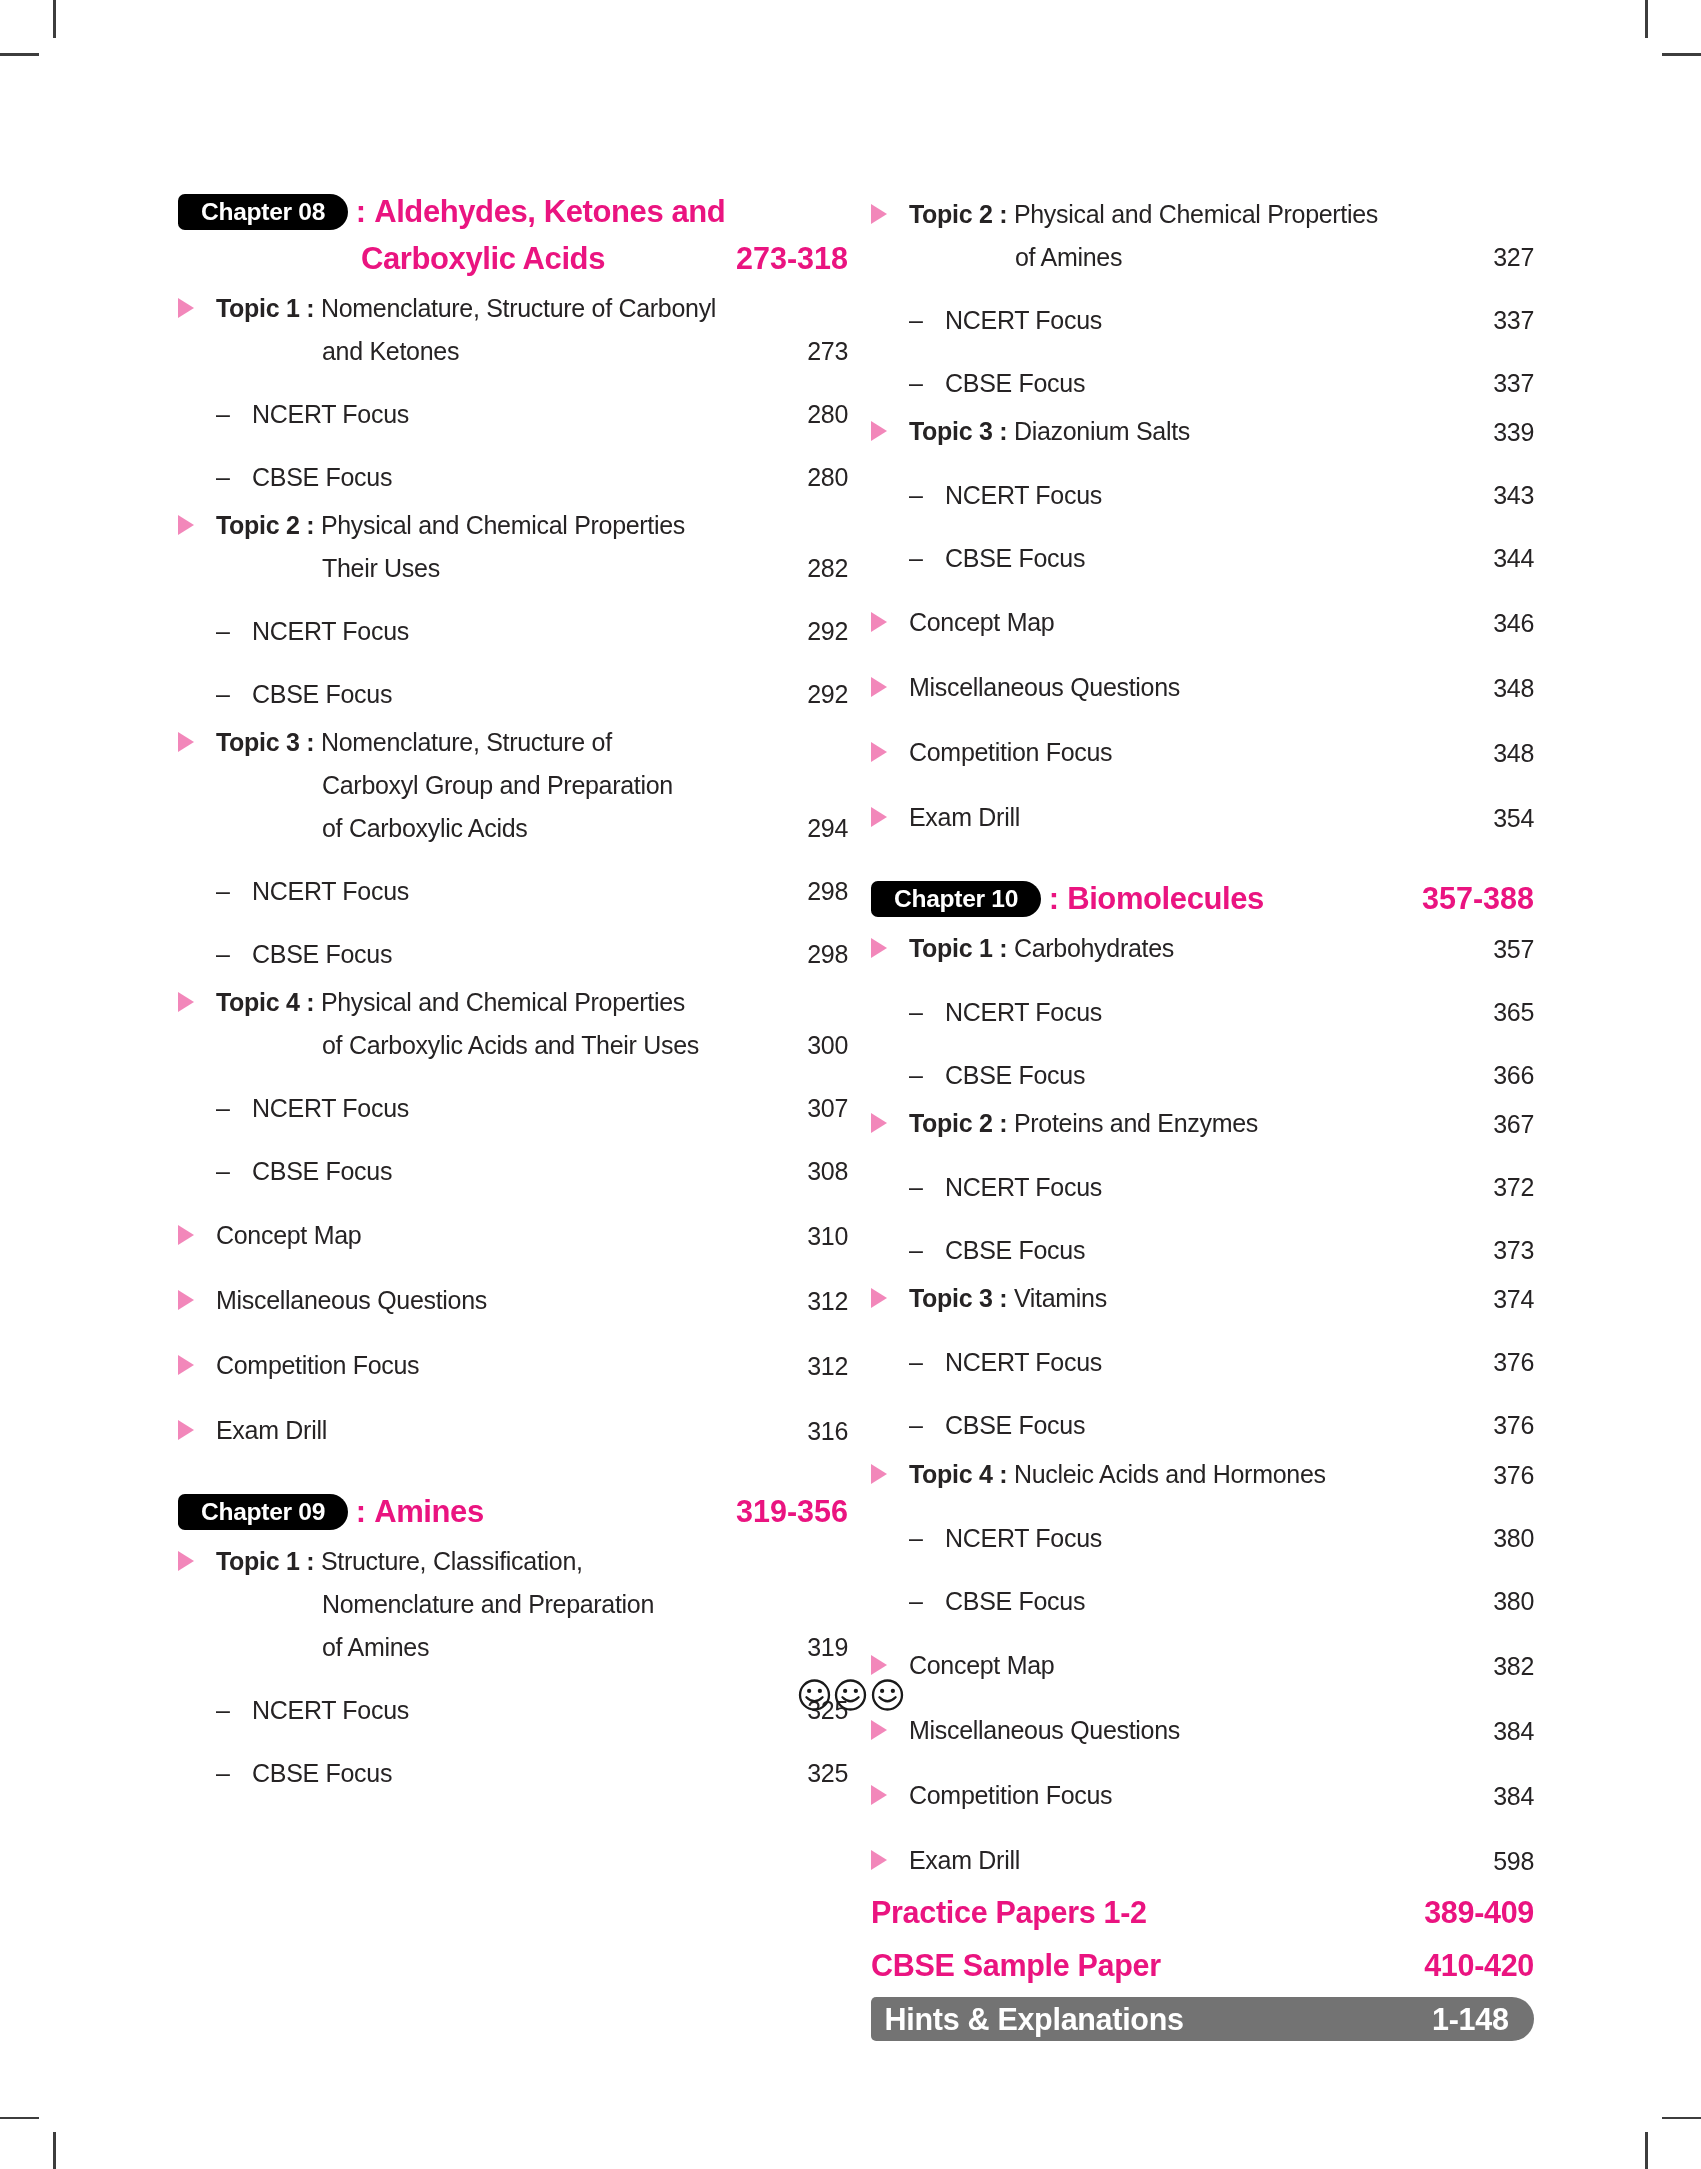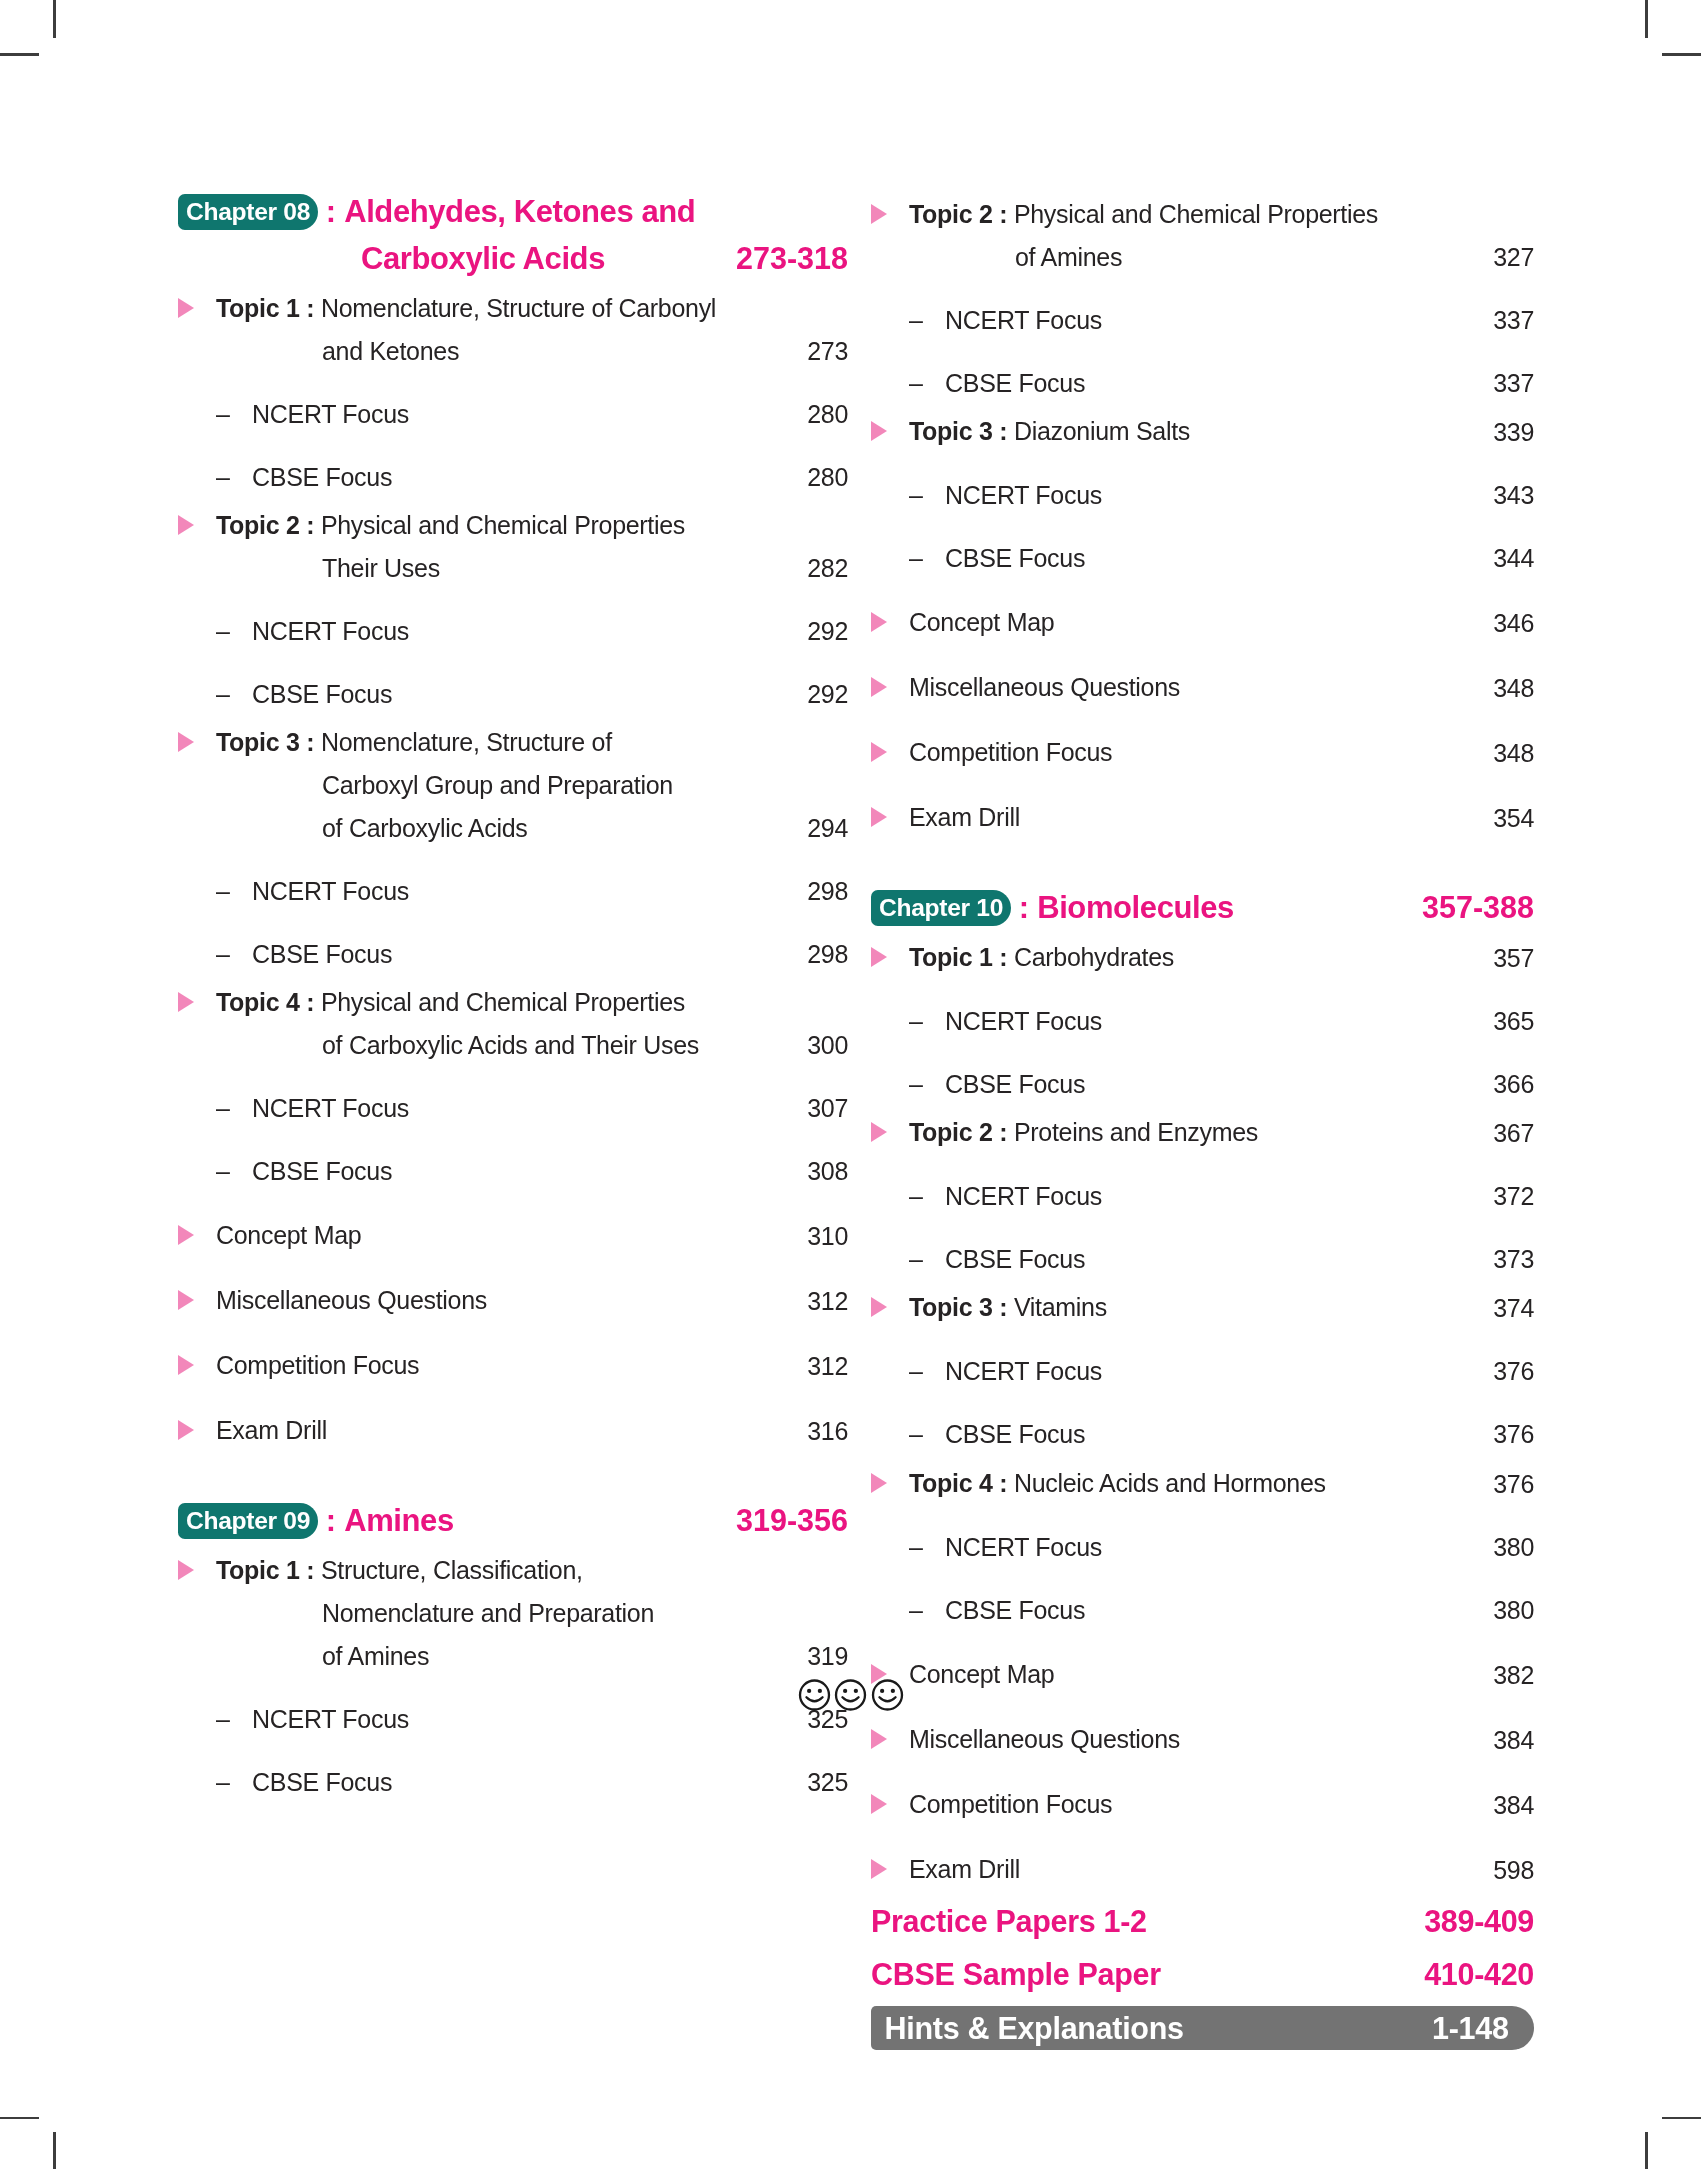--- a/index.html
+++ b/index.html
@@ -25,27 +25,27 @@
   .d-row{margin-top:20px;}
   .i-row{margin-top:21px;}
   .tri{display:inline-block;margin-top:11px;width:0;height:0;
        border-left:16px solid #f287ba;border-top:10.2px solid transparent;border-bottom:10.2px solid transparent;}
   .t-label{font-weight:bold;color:#262324;}
   .cont{margin-left:106px;}
   .dash{display:inline-block;width:36px;}
 
   
   .chapter{display:flex;justify-content:space-between;align-items:flex-end;
-           margin-top:44px;margin-bottom:5.1px;}
+           margin-top:35px;margin-bottom:5.1px;}
   .col > .chapter:first-child{margin-top:0;}
   .ch-line{line-height:47px;font-size:31px;font-weight:bold;color:#ea1480;letter-spacing:-0.4px;
            display:flex;align-items:center;}
   .ch-cont{margin-left:183px;}
-  .badge{display:inline-flex;align-items:center;justify-content:center;height:36px;padding:0 8px;
-         background:#0f766e;color:#ffffff;font-size:24.6px;font-weight:bold;letter-spacing:-0.3px;
+  .badge{display:inline-flex;align-items:center;justify-content:center;height:36px;padding:0 23px;
+         background:#000000;color:#ffffff;font-size:24.6px;font-weight:bold;letter-spacing:-0.3px;
          border-radius:6.8px 18px 18px 6.8px;}
   .ch-colon{margin:0 8.5px 0 7.6px;}
   .ch-pages{font-size:30.5px;font-weight:bold;color:#ea1480;line-height:47px;}
 
   
   .section{display:flex;justify-content:space-between;align-items:flex-end;margin-top:8.5px;
            font-size:30.5px;font-weight:bold;color:#ea1480;line-height:43px;letter-spacing:-0.3px;}
   .section.second{margin-top:10.2px;}
 
   

